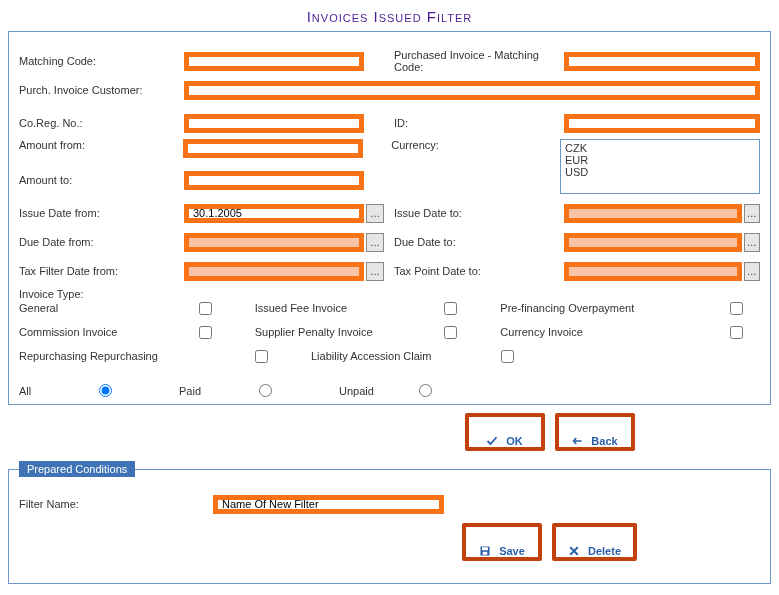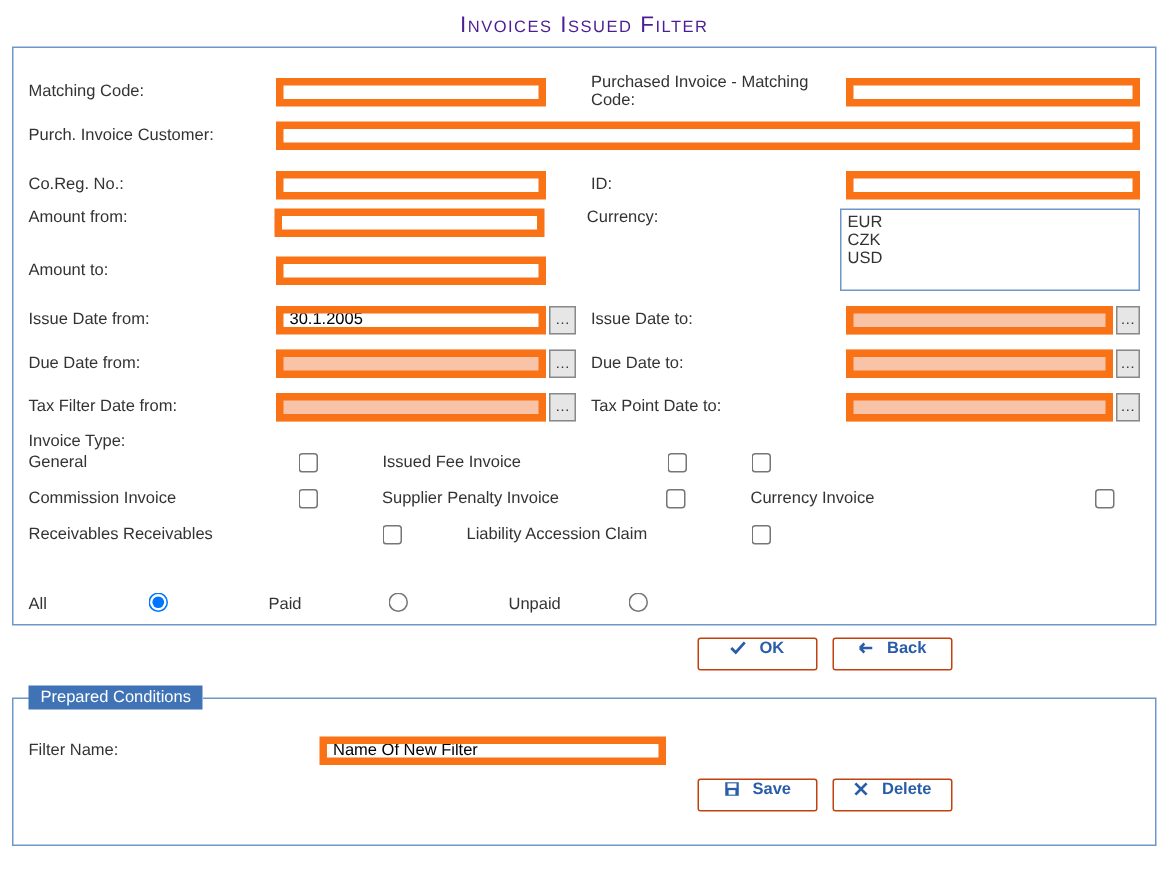--- a/index.html
+++ b/index.html
@@ -57,31 +57,31 @@
   }
   .section-label { margin-top:4px; margin-bottom:2px; }
   .chkrow { display:flex; align-items:flex-start; min-height:24px; }
   .chk-l1 { width:180px; }
   .chk-c1 { width:56px; }
   .chk-l2 { width:190px; }
   .chk-c2 { width:56px; }
   .chk-l3 { width:230px; }
   .chk-c3 { width:30px; }
   input[type=checkbox], input[type=radio] { margin:0; }
-  .radiorow { display:flex; align-items:center; min-height:26px; margin-top:16px;}
+  .radiorow { display:flex; align-items:center; min-height:26px; margin-top:4px;}
   .radiorow .rlab { width:80px; }
   .radiorow .rctl { width:80px; }
   .btnbar { display:flex; justify-content:center; gap:10px; margin: 6px 0 10px; padding-left:320px;}
   .btn {
-    border:1px solid #c2410c;
+    border:4px solid #c2410c;
     background:#fff;
     color:#2a5da8;
-    height:22px;
+    height:38px;
     padding:0 12px;
-    display:inline-flex; align-items:flex-start; gap:8px;
+    display:inline-flex; align-items:flex-end; gap:8px;
     font-size:11px; font-weight:bold;
     cursor:pointer;
     min-width:80px; justify-content:center;
     border-radius:2px;
   }
   .btn svg { width:12px; height:12px; }
   fieldset.prepared {
     border:1px solid #6e97c9;
     margin: 0 8px 8px;
     padding: 14px 10px 12px;
@@ -133,22 +133,22 @@
   </div>
 
   <div class="row" style="align-items:flex-start;">
     <div class="l1">Amount from:</div>
     <div class="c1">
         <input type="text" class="short" value="" style="">
       </div>
     <div class="l2">Currency:</div>
     <div class="c2" style="height:55px;">
       <div class="listbox">
+        <div>CZK</div>
         <div>EUR</div>
-        <div>CZK</div>
         <div>USD</div>
       </div>
     </div>
   </div>
 
   <div class="row" style="margin-top:-30px;">
     <div class="l1">Amount to:</div>
     <div class="c1">
         <input type="text" class="short" value="" style="">
       </div>
@@ -197,34 +197,35 @@
     </div>
   </div>
 
   <div class="section-label">Invoice Type:</div>
 
   <div class="chkrow">
     <div class="chk-l1">General</div>
     <div class="chk-c1"><input type="checkbox" style=""></div>
     <div class="chk-l2">Issued Fee Invoice</div>
     <div class="chk-c2"><input type="checkbox" style=""></div>
+    <div class="chk-l3">Pre-financing Overpayment</div>
     <div class="chk-c3"><input type="checkbox" style=""></div>
   </div>
 
   <div class="chkrow">
     <div class="chk-l1">Commission Invoice</div>
     <div class="chk-c1"><input type="checkbox" style=""></div>
     <div class="chk-l2">Supplier Penalty Invoice</div>
     <div class="chk-c2"><input type="checkbox" style=""></div>
     <div class="chk-l3">Currency Invoice</div>
     <div class="chk-c3"><input type="checkbox" style=""></div>
   </div>
 
   <div class="chkrow">
-    <div class="chk-l1" style="width:236px;">Receivables Receivables</div>
+    <div class="chk-l1" style="width:236px;">Repurchasing Repurchasing</div>
     <div class="chk-c1"><input type="checkbox" style=""></div>
     <div class="chk-l2">Liability Accession Claim</div>
     <div class="chk-c2"><input type="checkbox" style=""></div>
   </div>
 
   <div class="radiorow">
     <div class="rlab">All</div>
     <div class="rctl"><input type="radio" name="paid" checked="" style=""></div>
     <div class="rlab">Paid</div>
     <div class="rctl"><input type="radio" name="paid" style=""></div>

